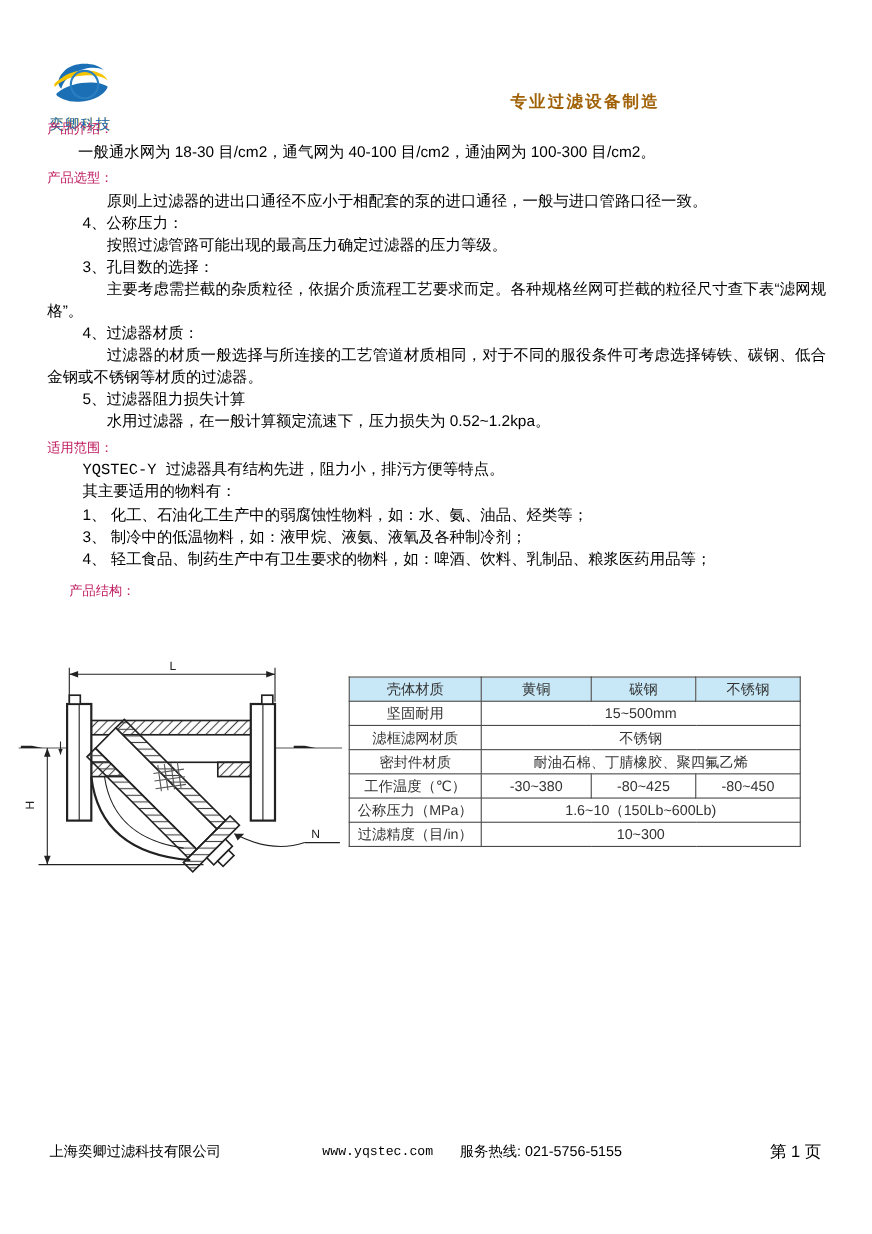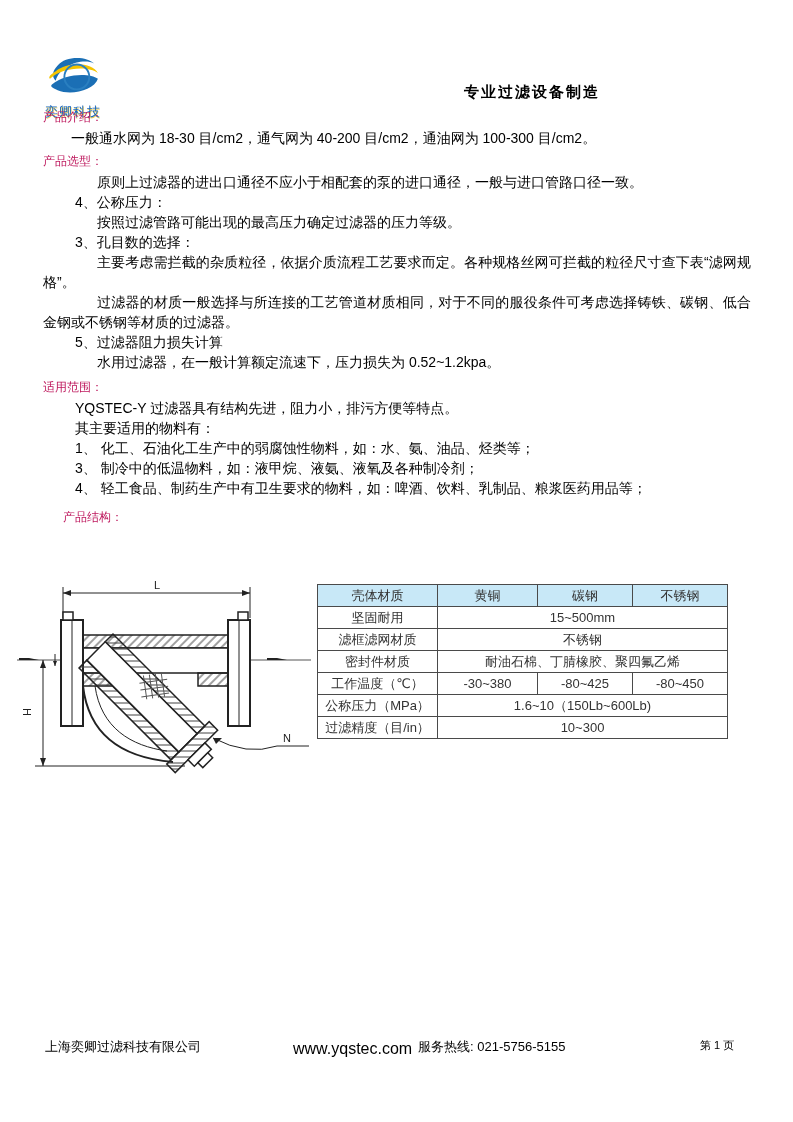--- a/index.html
+++ b/index.html
@@ -10,51 +10,51 @@
     background:#ffffff; overflow:hidden; color:#000;
   }
   
   .logo { position:absolute; left:38px; top:52px; width:70px; text-align:center; }
   .logo-text {
     font-size:13px; font-weight:normal; color:#1565c0; letter-spacing:1px;
     text-shadow:0.5px 0.5px 0 #e8c84a; margin-top:1px; white-space:nowrap;
   }
   .slogan {
     position:absolute; left:464px; top:83px;
-    font-size:15px; font-weight:bold; color:#000000; letter-spacing:2px;
+    font-size:15px; font-weight:bold; color:#a16207; letter-spacing:2px;
   }
   
   main { position:absolute; left:43px; top:106px; width:708px; }
   h3 { font-size:12px; line-height:22px; color:#be185d; font-weight:normal; }
   p  { font-size:14px; line-height:20px; text-align:justify; }
   .indent { text-indent:2em; }
   .li-title { padding-left:32px; }
   .li-body  { text-indent:54px; }
-  .scope-line { padding-left:32px; }
+  .scope-line { padding-left:32px;font-family:Liberation Mono, monospace; }
   .scope-item { padding-left:32px; }
   .sel-heading { margin-top:2px; }
   .scope-heading { margin-top:4px; }
   .structure-heading { margin-top:8px;margin-left:20px; }
   
   .structure-row { display:flex; align-items:flex-start; margin-top:50px; }
   .diagram { margin-left:-28px; flex:0 0 auto; }
-  .spec-table { border-collapse:collapse; width:410px; margin-left:2px; margin-top:6px;
+  .spec-table { border-collapse:collapse; width:410px; margin-left:2px; margin-top:17px;
                 font-size:13px; color:#333; table-layout:fixed; }
   .spec-table th, .spec-table td {
     border:1px solid #4a4a4a; height:22px; text-align:center; vertical-align:middle;
     padding:0 2px; font-weight:normal; overflow:hidden; white-space:nowrap;
   }
   .spec-table thead th { background:#c8e8f7; }
   .c0{width:120px;} .c1{width:100px;} .c2{width:95px;} .c3{width:95px;}
   
   .footer-company { position:absolute; left:45px;  top:1038px; font-size:13px; }
-  .footer-site    { position:absolute; left:293px; top:1040px; font-size:16px;
-                    font-family:Liberation Sans, sans-serif; }
+  .footer-site    { position:absolute; left:293px; top:1040px; font-size:12px;
+                    font-family:Liberation Mono, monospace; }
   .footer-hotline { position:absolute; left:418px; top:1038px; font-size:13px; }
-  .footer-page    { position:absolute; left:700px; top:1038px; font-size:11px; }
+  .footer-page    { position:absolute; left:700px; top:1038px; font-size:15px; }
   svg text { font-family:"Liberation Sans","DejaVu Sans",sans-serif; }
 </style>
 </head>
 <body>
 
 <div class="page">
 
   <div class="logo">
     <svg width="62" height="46" viewBox="0 0 64 48">
       <path d="M14 30 C18 14 42 6 54 12 C46 4 24 4 16 14 C10 20 10 26 14 30 Z" fill="#1b6fb5"></path>
@@ -62,28 +62,29 @@
       <path d="M10 34 C24 22 50 22 58 28 C54 40 30 46 16 40 C10 37 8 36 10 34 Z" fill="#1b6fb5"></path>
       <circle cx="36" cy="26" r="13" fill="none" stroke="#2a7fc0" stroke-width="2"></circle>
     </svg>
     <div class="logo-text">奕卿科技</div>
   </div>
   <div class="slogan">专业过滤设备制造</div>
 
   <main>
 
     <h3>产品介绍：</h3>
-    <p class="indent">一般通水网为 18-30 目/cm2，通气网为 40-200 目/cm2，通油网为 100-300 目/cm2。</p>
+    <p class="indent">一般通水网为 18-30 目/cm2，通气网为 40-100 目/cm2，通油网为 100-300 目/cm2。</p>
 
     <h3 class="sel-heading">产品选型：</h3>
     <p class="li-body">原则上过滤器的进出口通径不应小于相配套的泵的进口通径，一般与进口管路口径一致。</p>
     <p class="li-title">4、公称压力：</p>
     <p class="li-body">按照过滤管路可能出现的最高压力确定过滤器的压力等级。</p>
     <p class="li-title">3、孔目数的选择：</p>
     <p class="li-body">主要考虑需拦截的杂质粒径，依据介质流程工艺要求而定。各种规格丝网可拦截的粒径尺寸查下表“滤网规格”。</p>
+    <p class="li-title">4、过滤器材质：</p>
     <p class="li-body">过滤器的材质一般选择与所连接的工艺管道材质相同，对于不同的服役条件可考虑选择铸铁、碳钢、低合金钢或不锈钢等材质的过滤器。</p>
     <p class="li-title">5、过滤器阻力损失计算</p>
     <p class="li-body">水用过滤器，在一般计算额定流速下，压力损失为 0.52~1.2kpa。</p>
 
     <h3 class="scope-heading">适用范围：</h3>
     <p class="scope-line">YQSTEC-Y 过滤器具有结构先进，阻力小，排污方便等特点。</p>
     <p class="scope-line">其主要适用的物料有：</p>
     <p class="scope-item">1、 化工、石油化工生产中的弱腐蚀性物料，如：水、氨、油品、烃类等；</p>
     <p class="scope-item">3、 制冷中的低温物料，如：液甲烷、液氨、液氧及各种制冷剂；</p>
     <p class="scope-item">4、 轻工食品、制药生产中有卫生要求的物料，如：啤酒、饮料、乳制品、粮浆医药用品等；</p>

